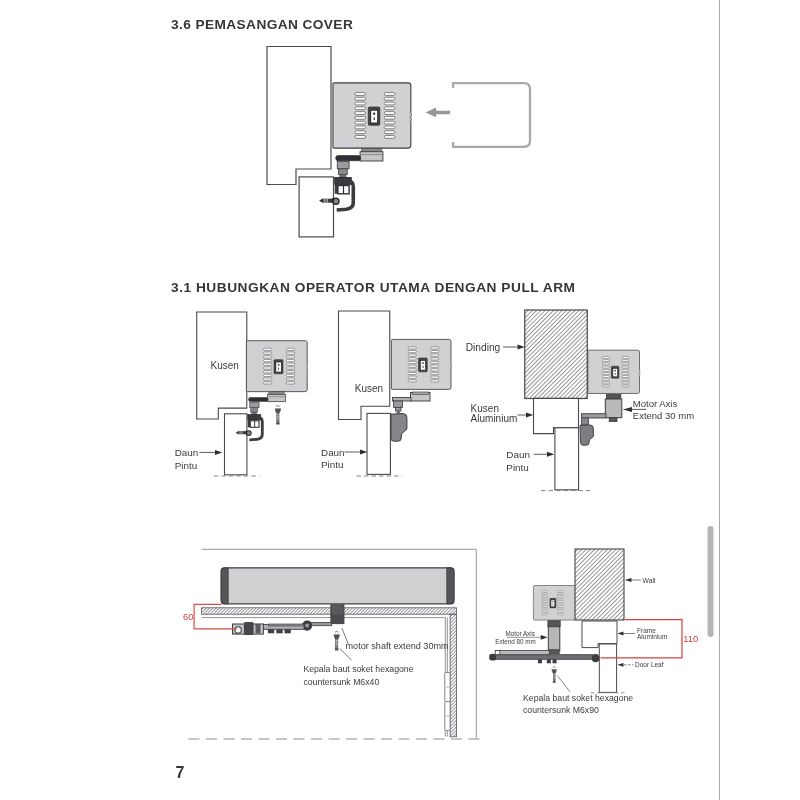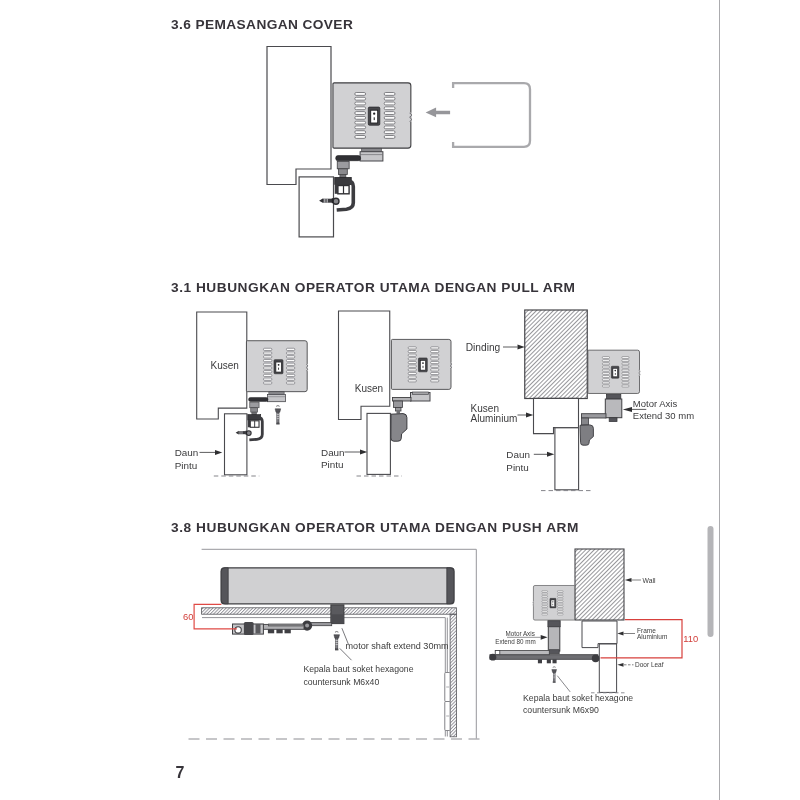--- a/index.html
+++ b/index.html
@@ -5,21 +5,20 @@
 html,body{margin:0;padding:0;background:#ffffff;}
 #page{position:relative;width:800px;height:800px;background:#fff;overflow:hidden;font-family:"Liberation Sans",sans-serif;margin-left:36px;}
 .h{position:absolute;font-weight:bold;color:#37343a;font-size:13.7px;letter-spacing:.4px;white-space:nowrap;}
 #gfx{position:absolute;left:0;top:0;}
 </style>
 </head>
 <body>
 <div id="page">
 <div class="h" style="left:135px;top:16.5px;">3.6 PEMASANGAN COVER</div>
 <div class="h" style="left:135px;top:279.6px;letter-spacing:.53px;">3.1 HUBUNGKAN OPERATOR UTAMA DENGAN PULL ARM</div>
-<div class="h" style="left:135px;top:520.3px;letter-spacing:.55px;">3.8 HUBUNGKAN OPERATOR UTAMA DENGAN PUSH ARM</div>
 <div class="h" style="left:139.5px;top:763.6px;letter-spacing:0;font-size:16px;">7</div>
 <svg id="gfx" width="800" height="800" viewBox="0 0 800 800" font-family="Liberation Sans, sans-serif">
 <defs>
 <pattern id="h1" width="3.0" height="3.0" patternUnits="userSpaceOnUse" patternTransform="rotate(-45)">
   <line x1="0" y1="0.5" x2="3.0" y2="0.5" stroke="#6a6a70" stroke-width="0.7"></line>
 </pattern>
 <pattern id="h2" width="2.35" height="2.35" patternUnits="userSpaceOnUse" patternTransform="rotate(-45)">
   <line x1="0" y1="0.5" x2="2.35" y2="0.5" stroke="#60606a" stroke-width="0.65"></line>
 </pattern>
 <g id="op">

